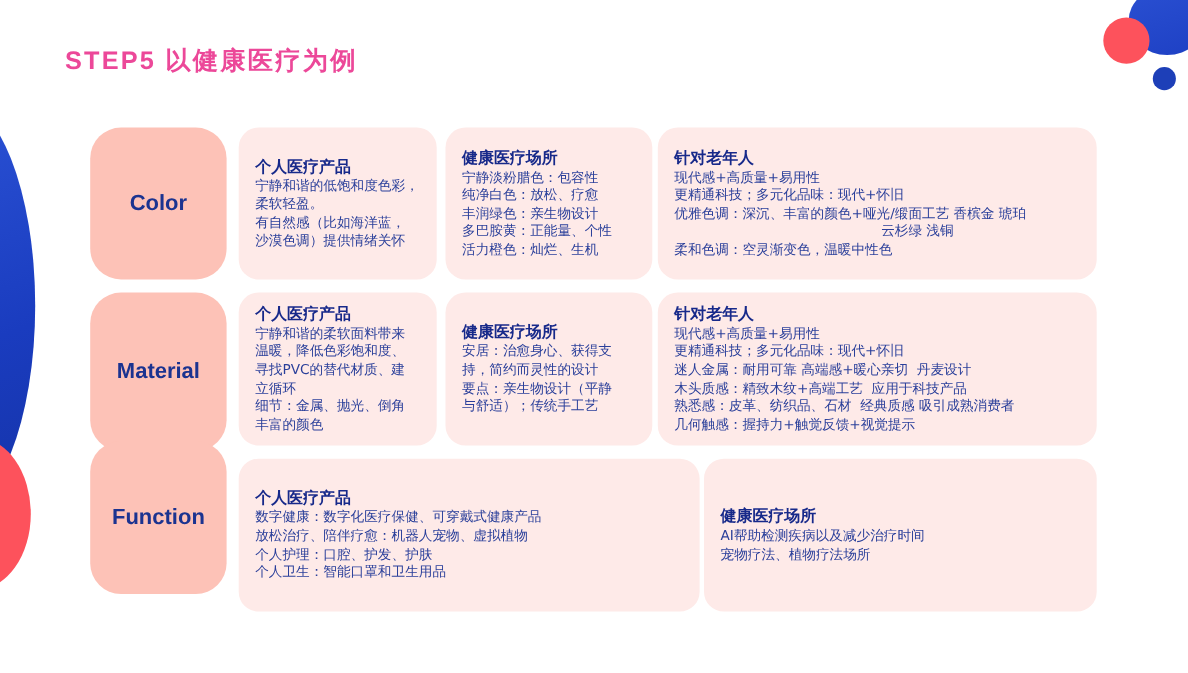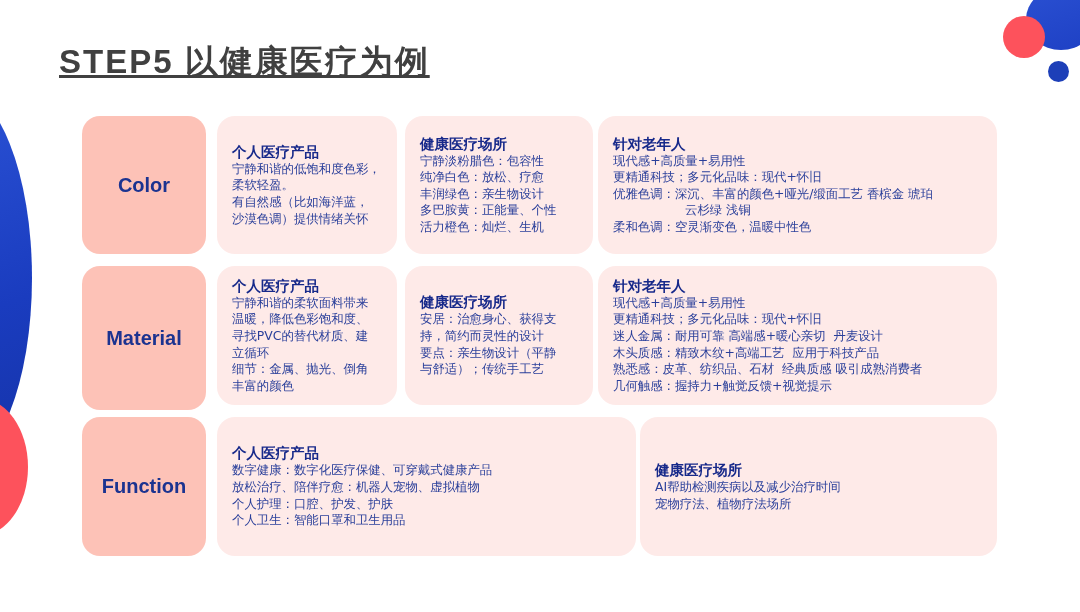--- a/index.html
+++ b/index.html
@@ -24,43 +24,43 @@
     background: #fd525c;
   }
   .deco-tr-small {
     left: 1048px; top: 61px; width: 21px; height: 21px;
     background: #1d3fb8;
   }
 
   .page-title {
     position: absolute; left: 59px; top: 40px;
     font-family: "Liberation Sans", "DejaVu Sans", sans-serif;
-    font-weight: bold; font-size: 33px; letter-spacing: 2px; color: #404040; text-decoration: underline;
+    font-weight: bold; font-size: 23px; letter-spacing: 2px; color: #ec4899;
   }
 
   .label-box {
     position: absolute; left: 82px; width: 124px;
-    background: #fdc2b7; border-radius: 18px;
+    background: #fdc2b7; border-radius: 28px;
     display: flex; align-items: center; justify-content: center;
     font-family: "Liberation Sans", "DejaVu Sans", sans-serif;
     font-weight: bold; font-size: 20px; color: #1b3390;
   }
 
   .cell {
     position: absolute; background: #feeae8; border-radius: 18px;
     padding: 0 14px 0 15px; display: flex; flex-direction: column; justify-content: center;
     color: #2a3f9a;
   }
   .cell .heading {
     font-weight: bold; font-size: 14.5px; line-height: 18px; color: #17298a;
   }
   .cell .line {
     font-size: 12.4px; line-height: 16.6px; white-space: pre-wrap;
   }
-  .cell .indent { padding-left: 72px; }
+  .cell .indent { padding-left: 72px; text-align: center; }
 </style>
 </head>
 <body>
 
 <div class="deco deco-left-blue"></div>
 <div class="deco deco-left-red"></div>
 <div class="deco deco-tr-blue"></div>
 <div class="deco deco-tr-red"></div>
 <div class="deco deco-tr-small"></div>
 
@@ -117,21 +117,21 @@
 <div class="cell" style="left:598px;top:266px;width:399px;height:139px;">
   <div class="heading">针对老年人</div>
   <div class="line">现代感+高质量+易用性</div>
   <div class="line">更精通科技；多元化品味：现代+怀旧</div>
   <div class="line">迷人金属：耐用可靠 高端感+暖心亲切  丹麦设计</div>
   <div class="line">木头质感：精致木纹+高端工艺  应用于科技产品</div>
   <div class="line">熟悉感：皮革、纺织品、石材  经典质感 吸引成熟消费者</div>
   <div class="line">几何触感：握持力+触觉反馈+视觉提示</div>
 </div>
 
-<div class="label-box" style="top:417px;height:139px;">Function</div>
+<div class="label-box" style="top:401px;height:139px;">Function</div>
 
 <div class="cell" style="left:217px;top:417px;width:419px;height:139px;">
   <div class="heading">个人医疗产品</div>
   <div class="line">数字健康：数字化医疗保健、可穿戴式健康产品</div>
   <div class="line">放松治疗、陪伴疗愈：机器人宠物、虚拟植物</div>
   <div class="line">个人护理：口腔、护发、护肤</div>
   <div class="line">个人卫生：智能口罩和卫生用品</div>
 </div>
 
 <div class="cell" style="left:640px;top:417px;width:357px;height:139px;">

